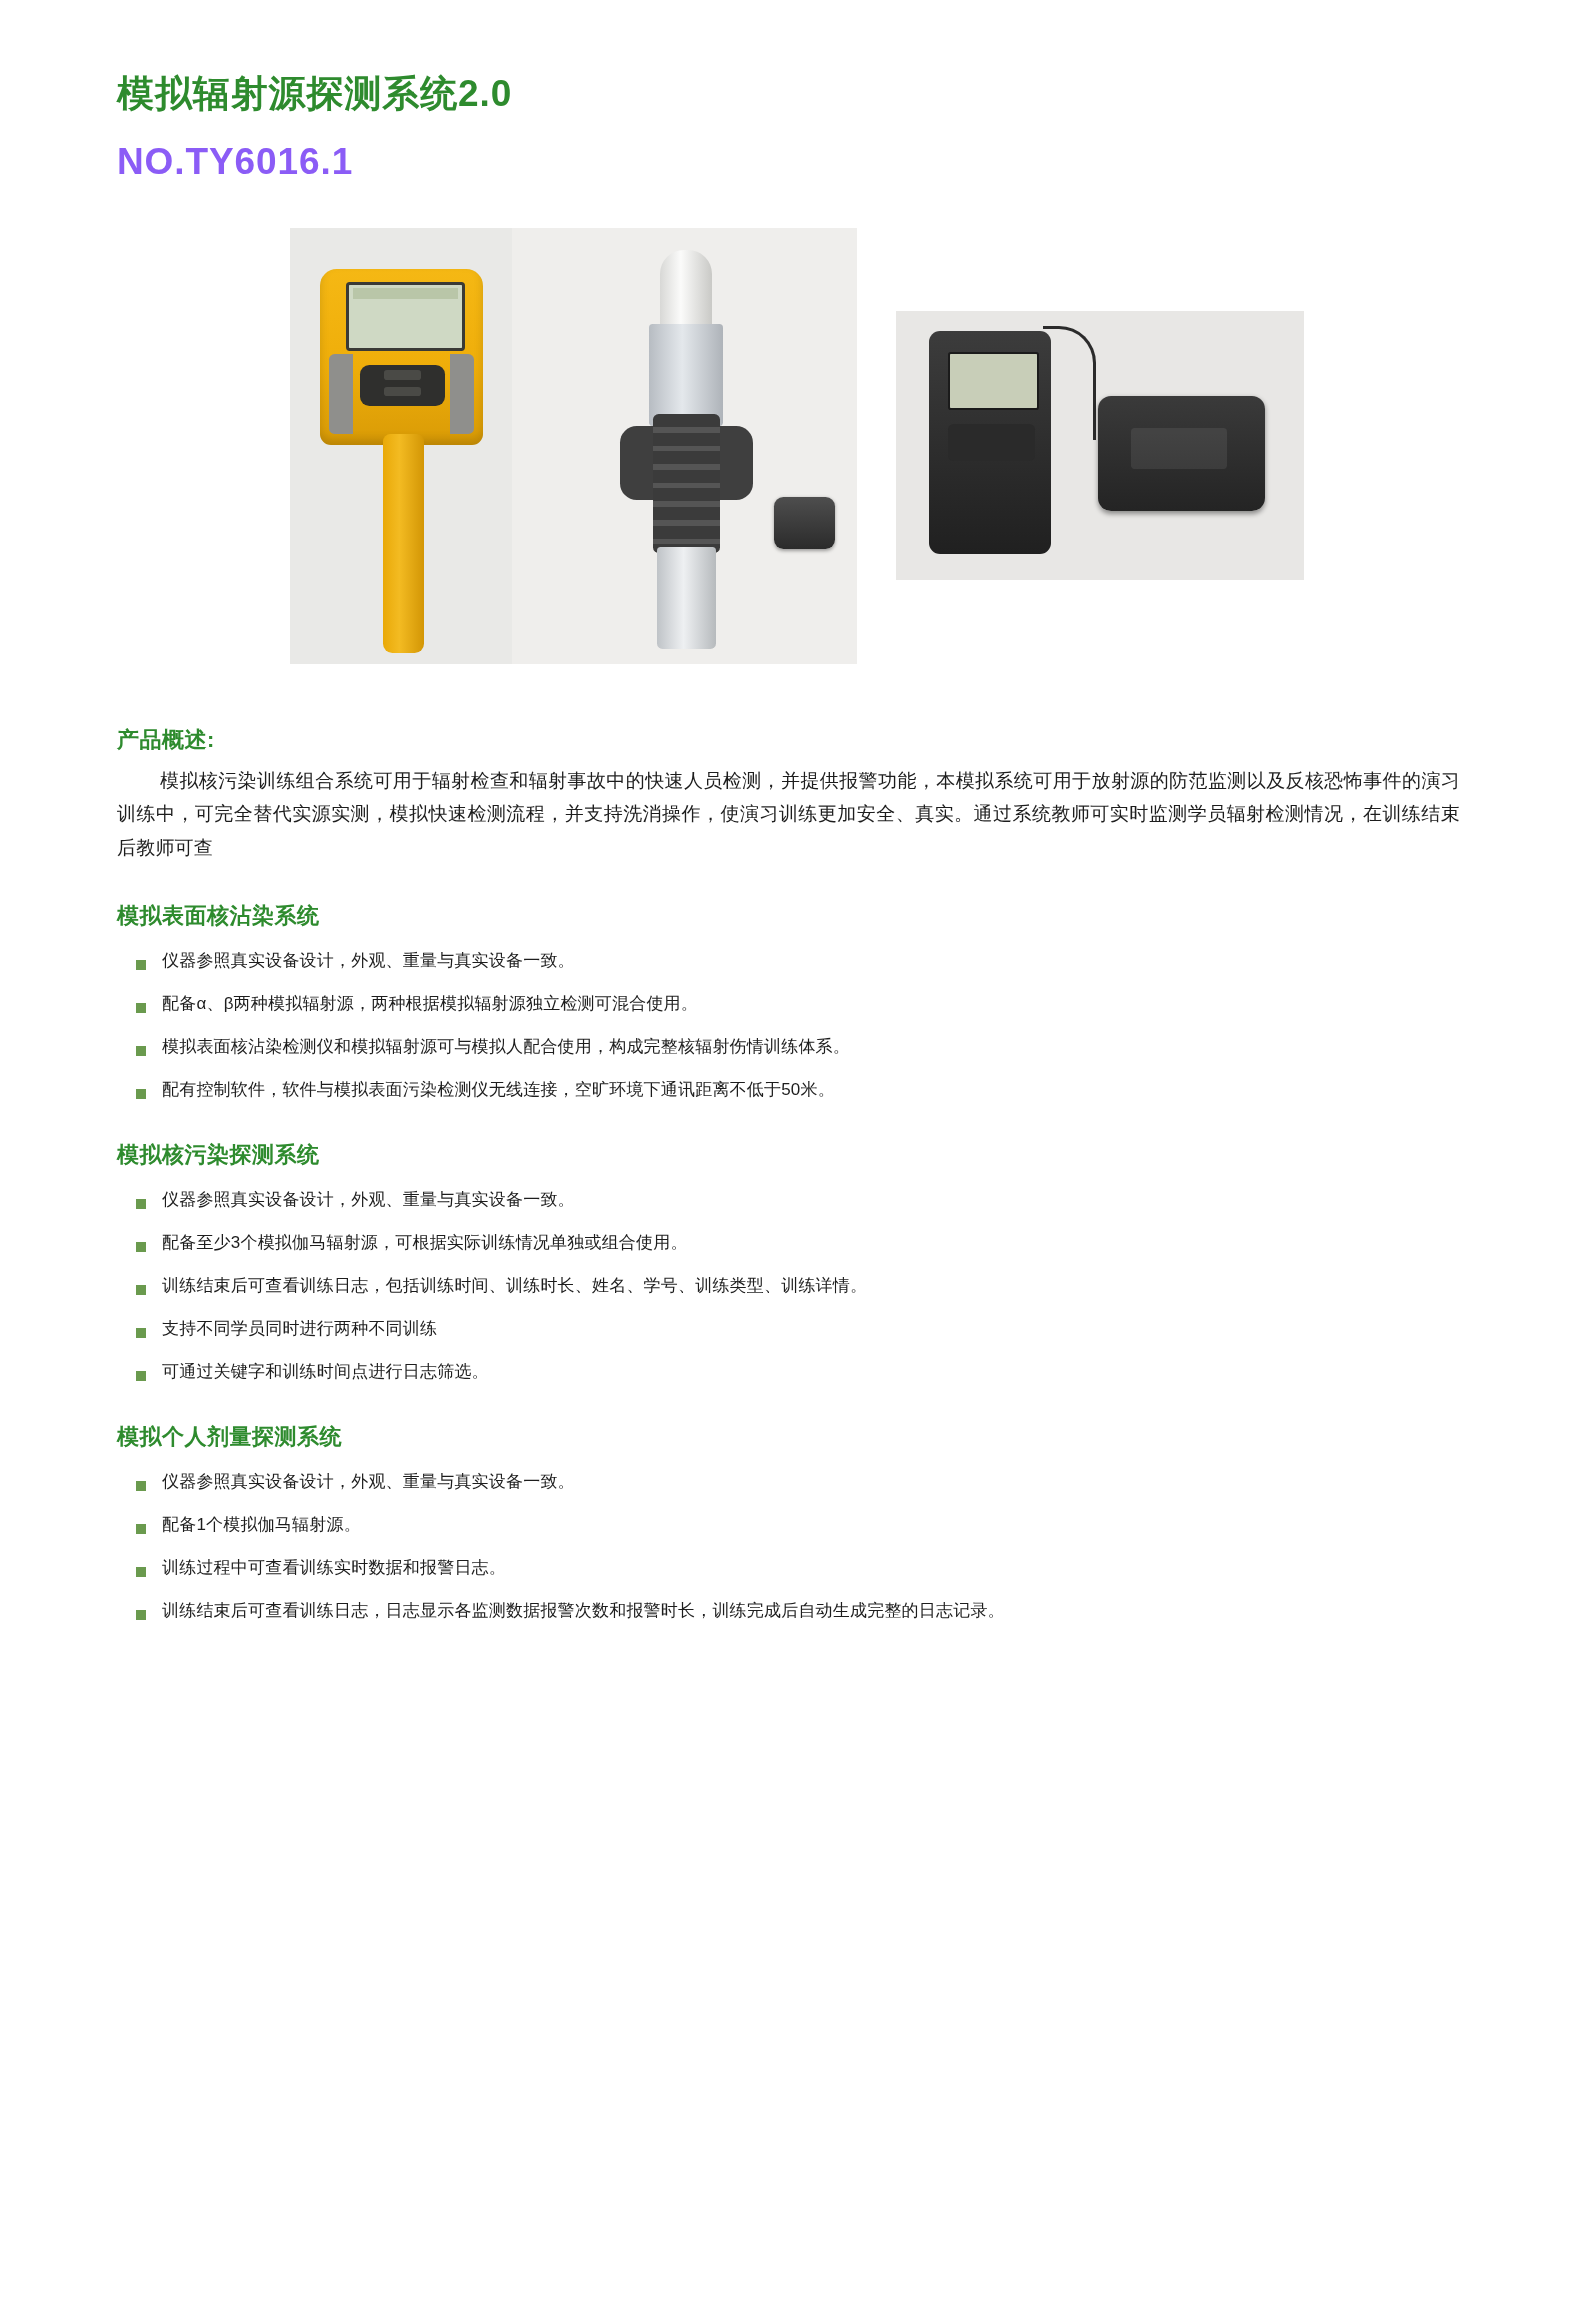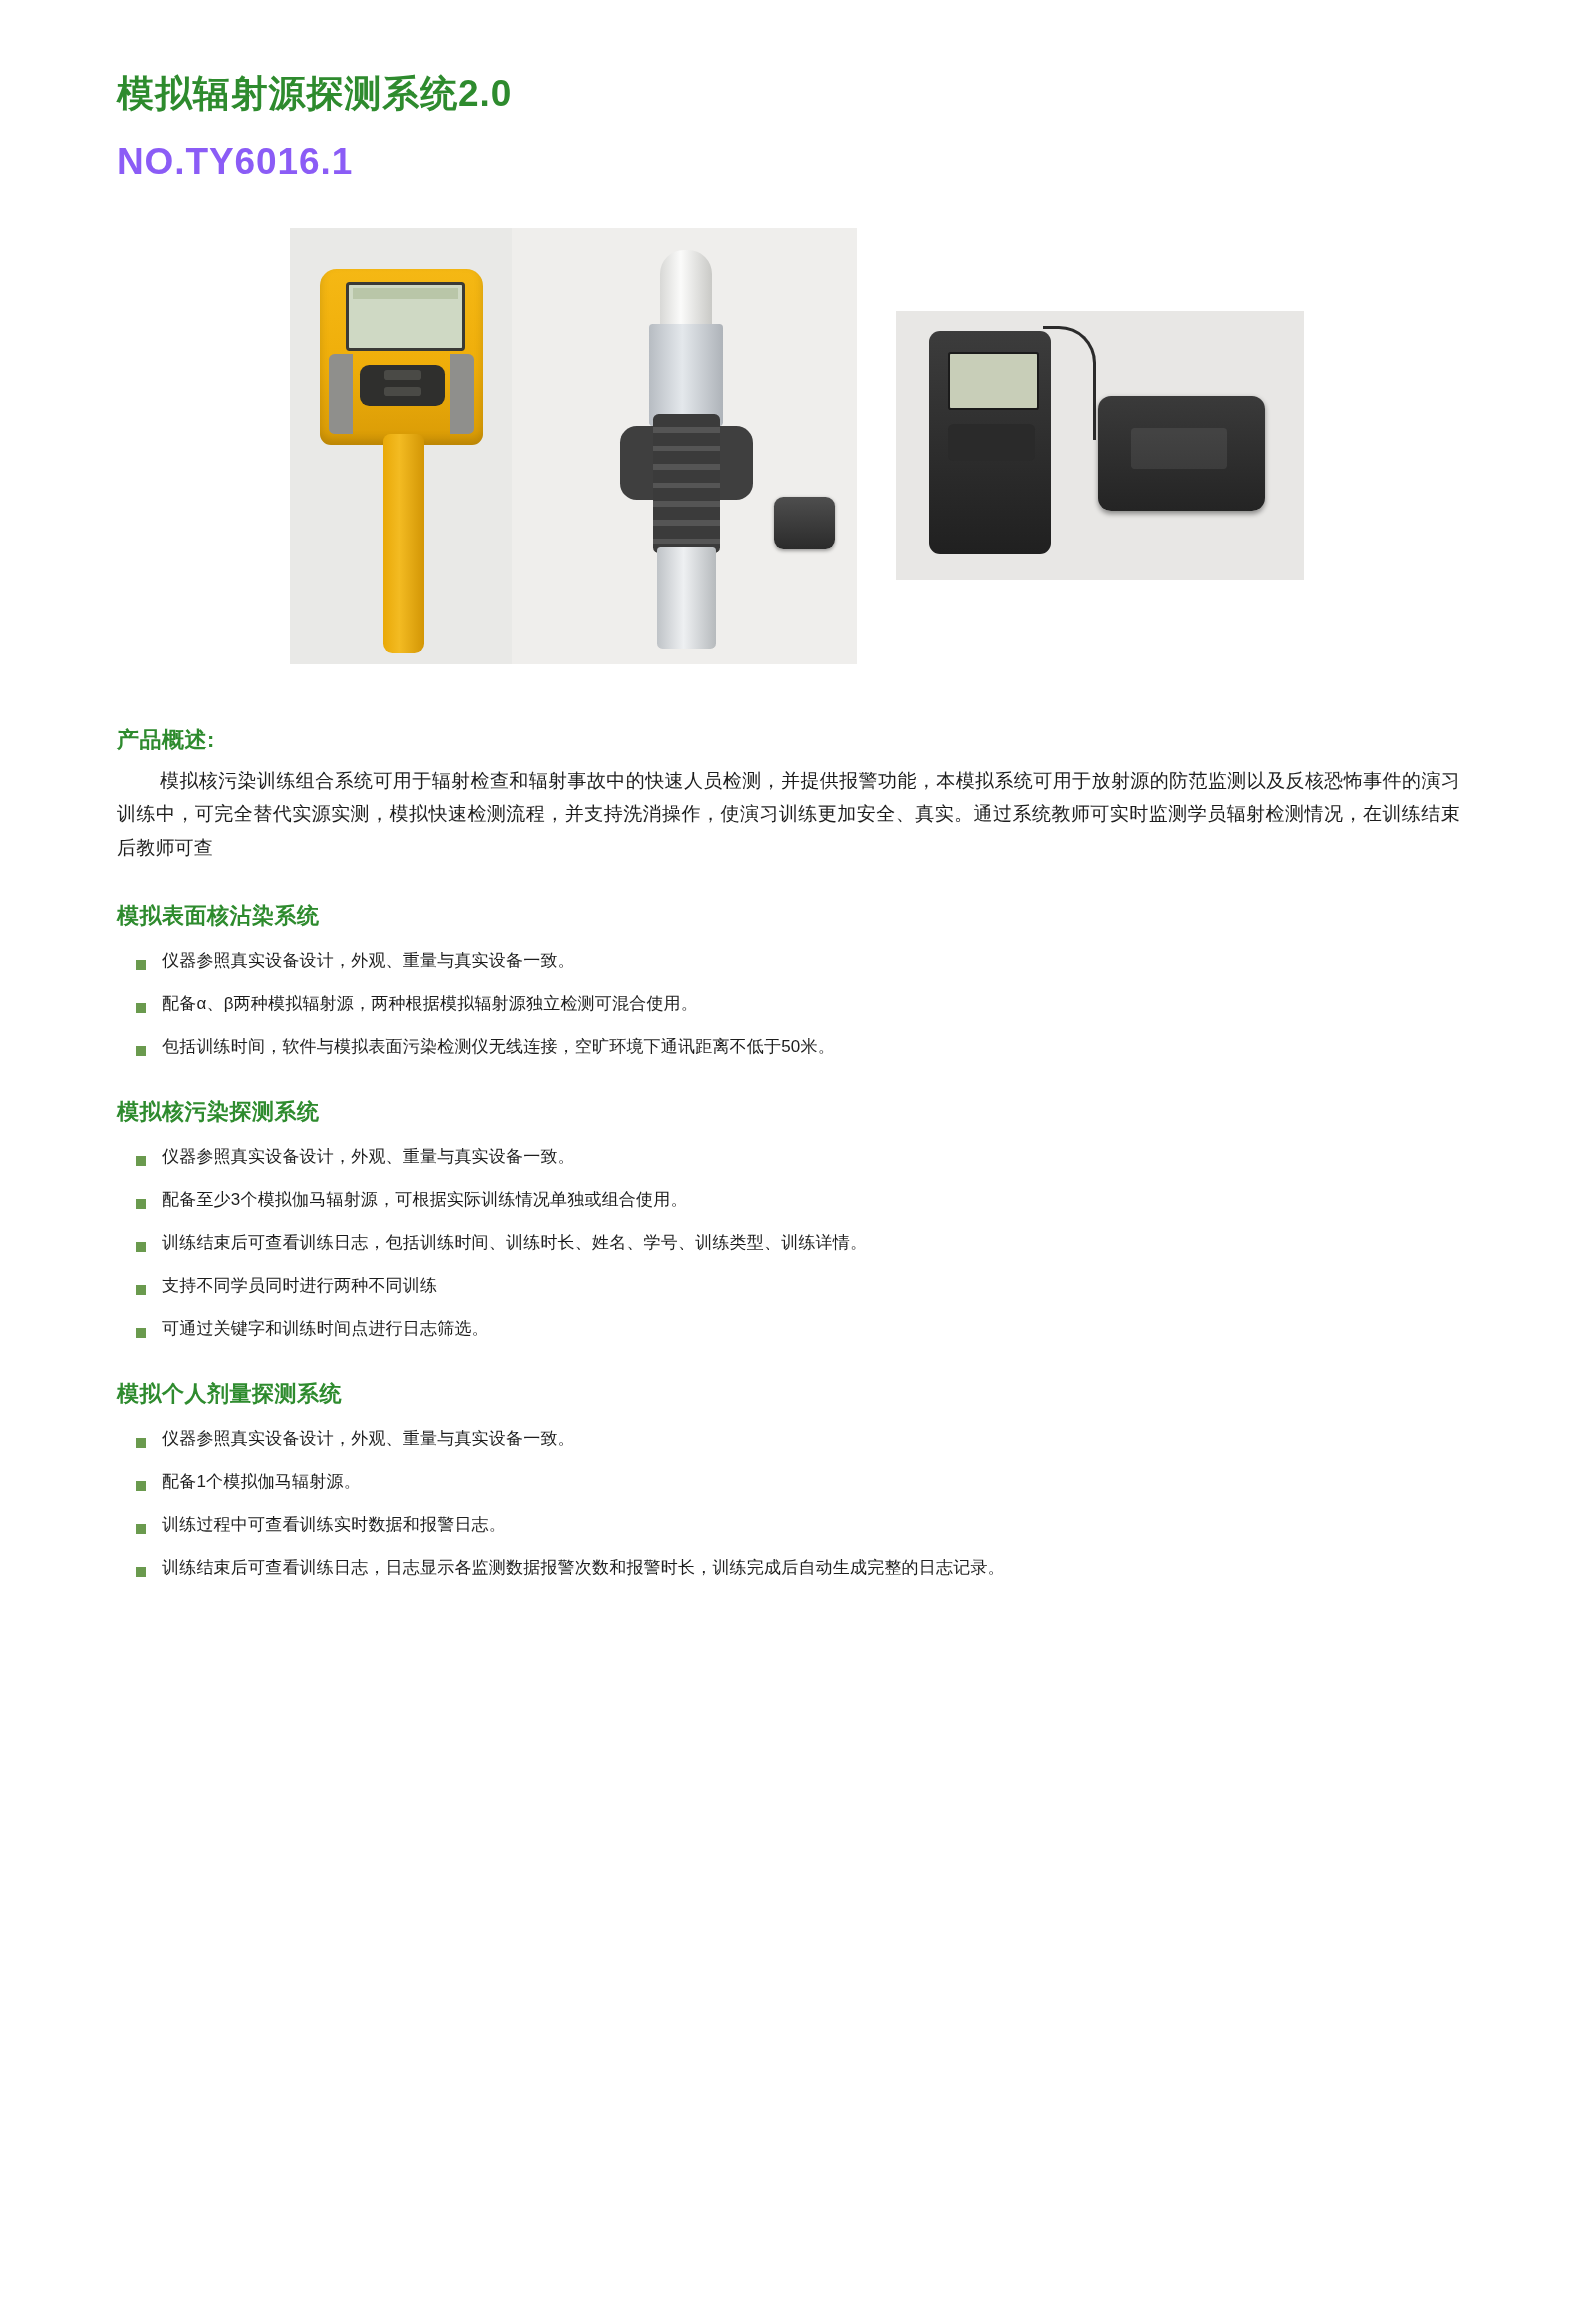--- a/index.html
+++ b/index.html
@@ -275,22 +275,22 @@
 
     </div>
 
     <div class="section-head overview-head">产品概述:</div>
     <div class="overview-text">模拟核污染训练组合系统可用于辐射检查和辐射事故中的快速人员检测，并提供报警功能，本模拟系统可用于放射源的防范监测以及反核恐怖事件的演习训练中，可完全替代实源实测，模拟快速检测流程，并支持洗消操作，使演习训练更加安全、真实。通过系统教师可实时监测学员辐射检测情况，在训练结束后教师可查</div>
 
     <div class="section-head ind-head">模拟表面核沾染系统</div>
     <ul class="bullets">
       <li><span class="sq"></span><span>仪器参照真实设备设计，外观、重量与真实设备一致。</span></li>
       <li><span class="sq"></span><span>配备α、β两种模拟辐射源，两种根据模拟辐射源独立检测可混合使用。</span></li>
-      <li><span class="sq"></span></li>
-      <li><span class="sq"></span><span>包括训练时间，软件与模拟表面污染检测仪无线连接，空旷环境下通讯距离不低于50米。</span></li>
+      <li><span class="sq"></span><span>模拟表面核沾染检测仪和模拟辐射源可与模拟人配合使用，构成完整核辐射伤情训练体系。</span></li>
+      <li><span class="sq"></span><span>配有控制软件，软件与模拟表面污染检测仪无线连接，空旷环境下通讯距离不低于50米。</span></li>
     </ul>
 
     <div class="section-head ind-head">模拟核污染探测系统</div>
     <ul class="bullets">
       <li><span class="sq"></span><span>仪器参照真实设备设计，外观、重量与真实设备一致。</span></li>
       <li><span class="sq"></span><span>配备至少3个模拟伽马辐射源，可根据实际训练情况单独或组合使用。</span></li>
       <li><span class="sq"></span><span>训练结束后可查看训练日志，包括训练时间、训练时长、姓名、学号、训练类型、训练详情。</span></li>
       <li><span class="sq"></span><span>支持不同学员同时进行两种不同训练</span></li>
       <li><span class="sq"></span><span>可通过关键字和训练时间点进行日志筛选。</span></li>
     </ul>

